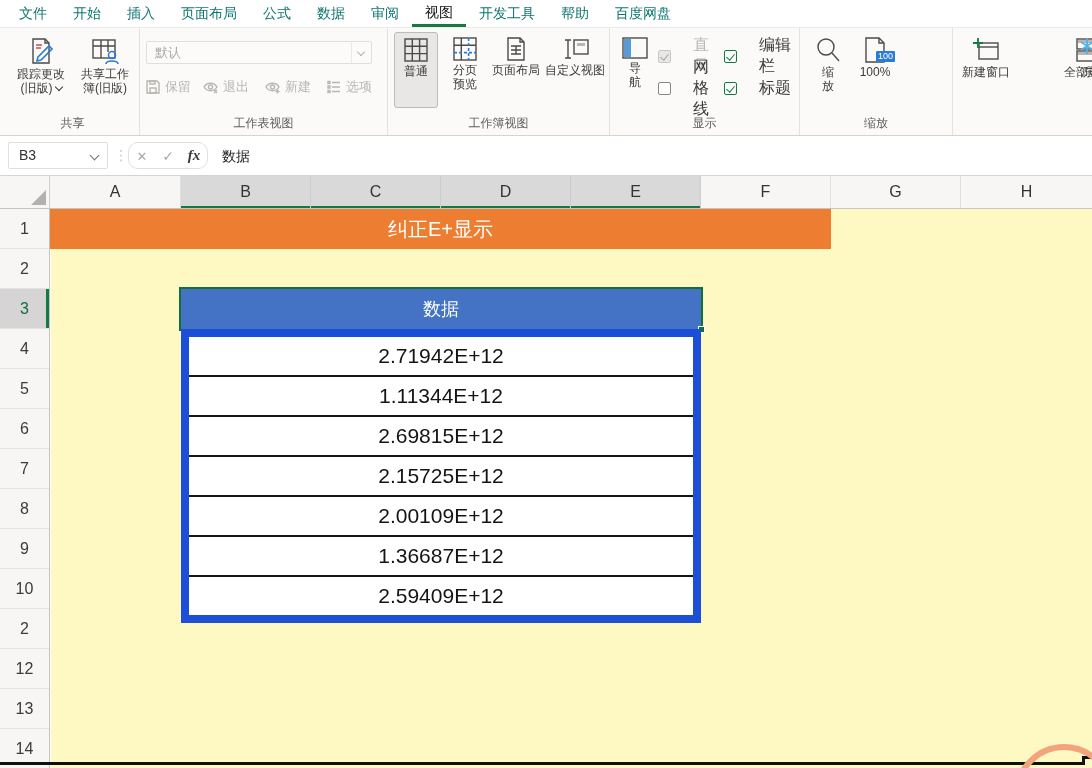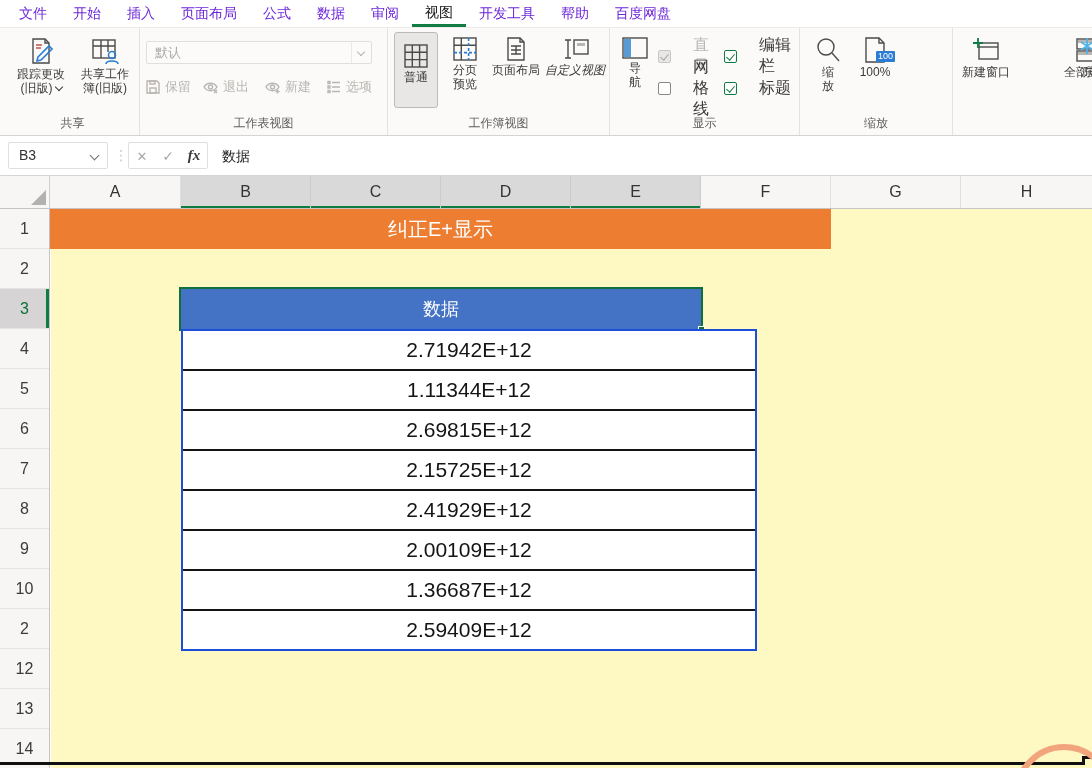--- a/index.html
+++ b/index.html
@@ -2,39 +2,39 @@
 <html><head>
 <meta charset="utf-8">
 <style>
   * { margin:0; padding:0; box-sizing:border-box; }
   body { font-family:"Liberation Sans", sans-serif; background:#fff; }
   .app { position:relative; width:1092px; height:768px; overflow:hidden; background:#fff; }
 
   
   .menubar { position:absolute; left:0; top:0; width:1092px; height:28px; background:#fff;
              border-bottom:1px solid #EDEBE9; display:flex; align-items:stretch; padding-left:6px; }
-  .mi { padding:0 13px; font-size:14px; color:#6d28d9; line-height:27px; cursor:default; }
+  .mi { padding:0 13px; font-size:14px; color:#0f766e; line-height:27px; cursor:default; }
   .mi.active { color:#111; border-bottom:3px solid #107C41; line-height:25px; }
 
   
   .ribbon { position:absolute; left:0; top:28px; width:1092px; height:108px; background:#FBFAF9;
             border-bottom:1px solid #D6D3D1; }
   .grp { position:absolute; top:0; height:107px; border-right:1px solid #E5E3E0; overflow:hidden; }
   .g-share { left:6px; width:134px; }
   .g-sheetview { left:140px; width:248px; }
   .g-wbviews { left:388px; width:222px; }
   .g-show { left:610px; width:190px; }
   .g-zoom { left:800px; width:153px; }
   .g-window { left:953px; width:139px; border-right:none; }
   .grplabel { position:absolute; bottom:3px; left:0; right:0; text-align:center; font-size:12px; color:#605E5C; }
 
   .bigbtn { position:absolute; top:5px; text-align:center; font-size:12px; color:#3b3b3b; cursor:default; }
   .bigbtn .ic { display:block; margin:3px auto 1px auto; }
   .bigbtn .lbl { display:block; white-space:pre-line; line-height:14px; }
-  .bigbtn.selbox { background:#E9E7E5; border:1px solid #BDBBB9; border-radius:3px; height:76px; padding-top:7px; }
+  .bigbtn.selbox { background:#E9E7E5; border:1px solid #BDBBB9; border-radius:3px; height:76px; padding-top:1px; }
   .dd-after::after { content:""; display:inline-block; width:5px; height:5px; border-right:1.4px solid #3b3b3b;
                      border-bottom:1.4px solid #3b3b3b; transform:rotate(45deg); margin-left:3px; vertical-align:2px; }
 
   .combo { position:absolute; left:6px; top:13px; width:226px; height:23px; border:1px solid #E1DFDD;
            background:#FCFBFA; color:#ACA9A6; font-size:13px; line-height:21px; padding-left:8px; border-radius:2px; }
   .combo .arr { position:absolute; right:0; top:0; width:20px; height:21px; border-left:1px solid #EBE9E7; }
   .combo .arr::after { content:""; position:absolute; left:6px; top:7px; width:5px; height:5px;
            border-right:1.4px solid #B5B2AF; border-bottom:1.4px solid #B5B2AF; transform:rotate(45deg); }
 
   .minibtn { position:absolute; top:47px; height:24px; display:flex; align-items:center; gap:4px;
@@ -58,21 +58,21 @@
   .fbar { position:absolute; left:0; top:136px; width:1092px; height:40px; background:#fff;
           border-bottom:1px solid #D6D3D1; }
   .namebox { position:absolute; left:8px; top:6px; width:100px; height:27px; border:1px solid #E1DFDD;
              border-radius:2px; font-size:14px; color:#333; padding-left:10px; line-height:25px; }
   .namebox .arr::after { content:""; position:absolute; right:9px; top:9px; width:6px; height:6px;
              border-right:1.4px solid #707070; border-bottom:1.4px solid #707070; transform:rotate(45deg); }
   .fdots { position:absolute; left:114px; top:6px; width:10px; height:27px; color:#C8C6C4; font-size:14px;
            line-height:27px; text-align:center; }
   .fdots::before { content:"\22EE"; }
   .fxbox { position:absolute; left:128px; top:6px; width:80px; height:27px; border:1px solid #E1DFDD;
-           border-radius:2px; display:flex; }
+           border-radius:10px; display:flex; }
   .fxbox .b { flex:1; text-align:center; line-height:25px; font-size:15px; color:#ACA9A6; }
   .fxbox .b.cancel::before { content:"\2715"; font-size:13px; }
   .fxbox .b.enter::before { content:"\2713"; font-size:14px; }
   .fxbox .b.fx { color:#3b3b3b; font-family:"Liberation Serif", serif; font-style:italic; font-weight:600; }
   .fvalue { position:absolute; left:222px; top:0; height:40px; line-height:40px; font-size:14px; color:#222; }
 
   
   .colstrip { position:absolute; left:0; top:176px; width:1092px; height:33px; display:flex;
               border-bottom:1px solid #C6C4C2; background:#F7F6F5; }
   .corner { width:50px; height:32px; position:relative; border-right:1px solid #D0CECC; background:#F7F6F5; }
@@ -88,21 +88,21 @@
         border-bottom:1px solid #E6E4E2; }
   .rh.sel { background:#D6D4D4; color:#0F703B; box-shadow:inset -3px 0 0 #107C41; }
 
   .canvas { position:absolute; left:51px; top:209px; width:1041px; height:559px; background:#fef9c3; }
   .banner { position:absolute; left:-1px; top:0; width:781px; height:40px; background:#ED7D31;
             color:#fff; font-size:20px; text-align:center; line-height:40px; }
   .bluehdr { position:absolute; left:130px; top:80px; width:520px; height:40px; background:#4472C4;
              color:#fff; font-size:18px; text-align:center; line-height:40px;
              outline:2px solid #0F703B; }
   .handle { position:absolute; right:-4px; bottom:-4px; width:7px; height:7px; background:#0F703B; border:1px solid #fff; }
-  .dtable { position:absolute; left:130px; top:120px; width:576px; border:2px solid #1d4ed8; }
+  .dtable { position:absolute; left:130px; top:120px; width:520px; border:8px solid #1d4ed8; }
   .drow { height:40px; border-bottom:2px solid #151515; text-align:center; font-size:21px; color:#141414;
           line-height:37px; background:#fff; }
   .drow:last-child { border-bottom:none; height:38px; }
 
   
   .botline1 { position:absolute; left:0; top:762px; width:1082px; height:3px; background:#101010; }
   .botline2 { position:absolute; left:1082px; top:756px; width:3px; height:9px; background:#101010; }
   .botline3 { position:absolute; left:1082px; top:756px; width:10px; height:3px; background:#101010; }
   .arc { position:absolute; left:1014px; top:744px; width:100px; height:100px; border-radius:50%;
          border:6px solid #F2A57D; background:transparent; z-index:5; }
@@ -215,21 +215,21 @@
 预览</span>
       </div>
       <div class="bigbtn" style="left:102px;width:52px;">
         <svg class="ic" width="26" height="26" viewBox="0 0 26 26">
           <path class="st" d="M5 2 h12 l4 4 v18 h-16 z"></path>
             <path class="st" d="M17 2 v4 h4"></path>
           <path class="st" d="M8 10 h10 M8 14 h10 M8 18 h10 M13 10 v8"></path>
         </svg>
         <span class="lbl">页面布局</span>
       </div>
-      <div class="bigbtn" style="left:156px;width:62px;font-style:italic;">
+      <div class="bigbtn" style="left:156px;width:62px;">
         <svg class="ic" width="30" height="26" viewBox="0 0 30 26">
           <path class="st" d="M5 4 h6 M8 4 v18 M5 22 h6"></path>
           <rect class="st" x="14" y="4" width="14" height="14"></rect>
             <rect x="17" y="7" width="8" height="3" fill="#B8B5B2"></rect>
         </svg>
         <span class="lbl">自定义视图</span>
       </div>
       <div class="grplabel">工作簿视图</div>
     </section>
 
@@ -361,21 +361,20 @@
     <div class="banner">纠正E+显示</div>
     <div class="bluehdr">
       <span>数据</span>
       <span class="handle"></span>
     </div>
     <div class="dtable">
       <div class="drow">2.71942E+12</div>
       <div class="drow">1.11344E+12</div>
       <div class="drow">2.69815E+12</div>
       <div class="drow">2.15725E+12</div>
-      <div class="drow">2.41929E+12</div>
       <div class="drow">2.00109E+12</div>
       <div class="drow">1.36687E+12</div>
       <div class="drow">2.59409E+12</div>
     </div>
   </div>
 
   <div class="botline1"></div>
   <div class="botline2"></div>
   <div class="botline3"></div>
   <div class="arc"></div>

